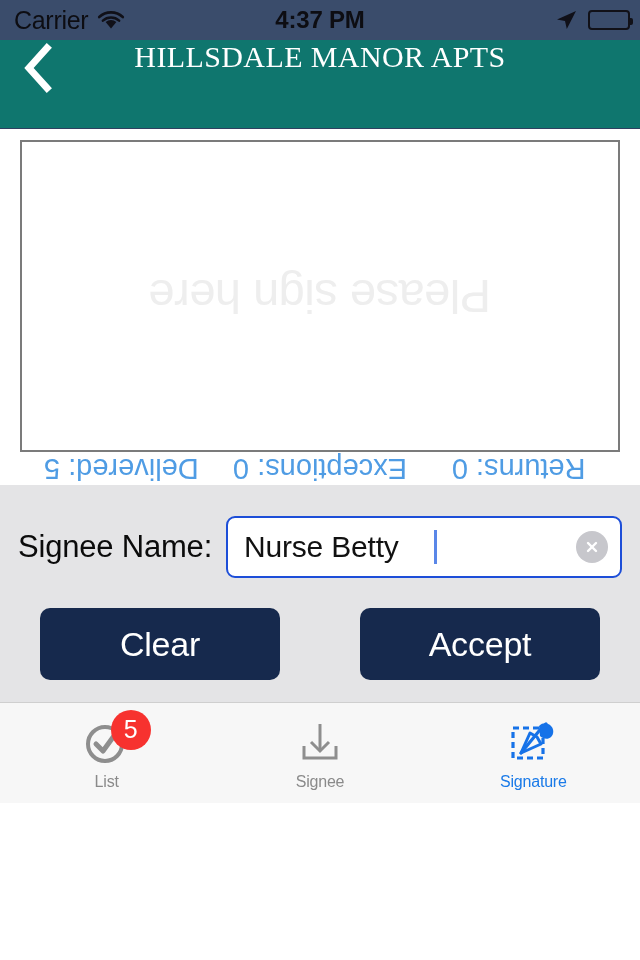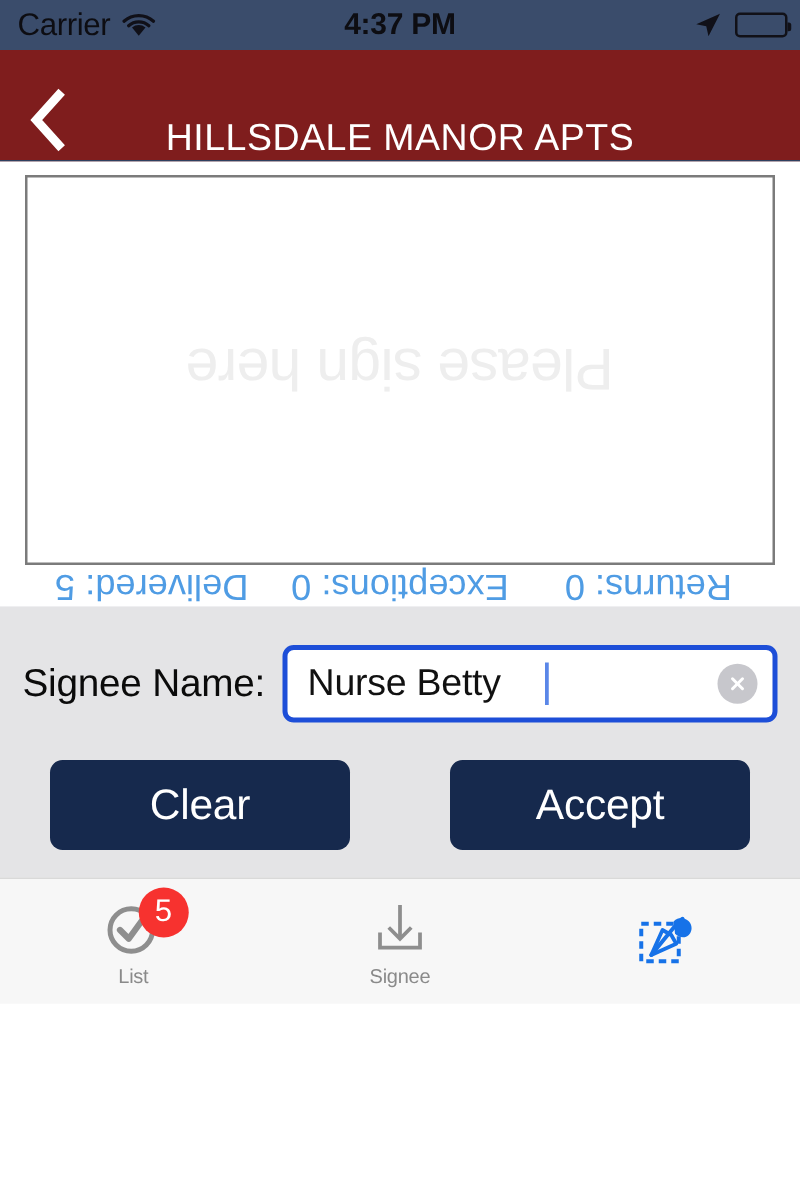--- a/index.html
+++ b/index.html
@@ -75,25 +75,26 @@
   .battery .fill {
     width: 100%; height: 100%;
     background: #111118;
     border-radius: 1.5px;
   }
 
   
   .navbar {
     flex: 0 0 88px;
     height: 88px;
-    background: #7f1d1d;
-    position: relative;
-    display: flex;
-    align-items: flex-end;
+    background: #0f766e;
+    position: relative;
+    display: flex;
+    align-items: flex-start;
     border-bottom: 1px solid #2f4060;
+    font-family: Liberation Serif, serif;
   }
   .nav-back {
     position: absolute;
     left: 12px;
     width: 52px; height: 60px;
     display: flex; align-items: center; justify-content: center;
     cursor: pointer;
   }
   .nav-title {
     width: 100%;
@@ -167,21 +168,21 @@
   .signee-label {
     font-size: 31px;
     color: #0b0b0b;
     white-space: nowrap;
     letter-spacing: -0.2px;
   }
   .field {
     flex: 1 1 auto;
     height: 62px;
     background: #ffffff;
-    border: 4px solid #1d4ed8;
+    border: 2px solid #1d4ed8;
     border-radius: 9px;
     display: flex;
     align-items: center;
     padding: 0 12px 0 16px;
     box-sizing: border-box;
     position: relative;
     gap: 33px;
   }
   .field-value {
     font-size: 30px;
@@ -378,16 +379,17 @@
 
     <div class="tab active">
       <div class="glyph">
         <svg width="50" height="50" viewBox="0 0 50 50">
           <rect x="5" y="11" width="30" height="30" fill="none" stroke="#1672e8" stroke-width="3.2" stroke-dasharray="6 4"></rect>
           <path d="M38 7 L31 14 L13 36" fill="none" stroke="#1672e8" stroke-width="3.2" stroke-linecap="round"></path>
           <path d="M22 16 L13 36 L33 27 L29 20 Z" fill="none" stroke="#1672e8" stroke-width="3" stroke-linejoin="round"></path>
           <path d="M31 9 c4-4 9-3 12 0 c3 3 3 8 0 11 c-3 3-8 2-11-1 Z" fill="#1672e8"></path>
         </svg>
       </div>
+      <span class="tab-label">Signature</span>
     </div>
 
   </div>
 </div>
 
 </body></html>

